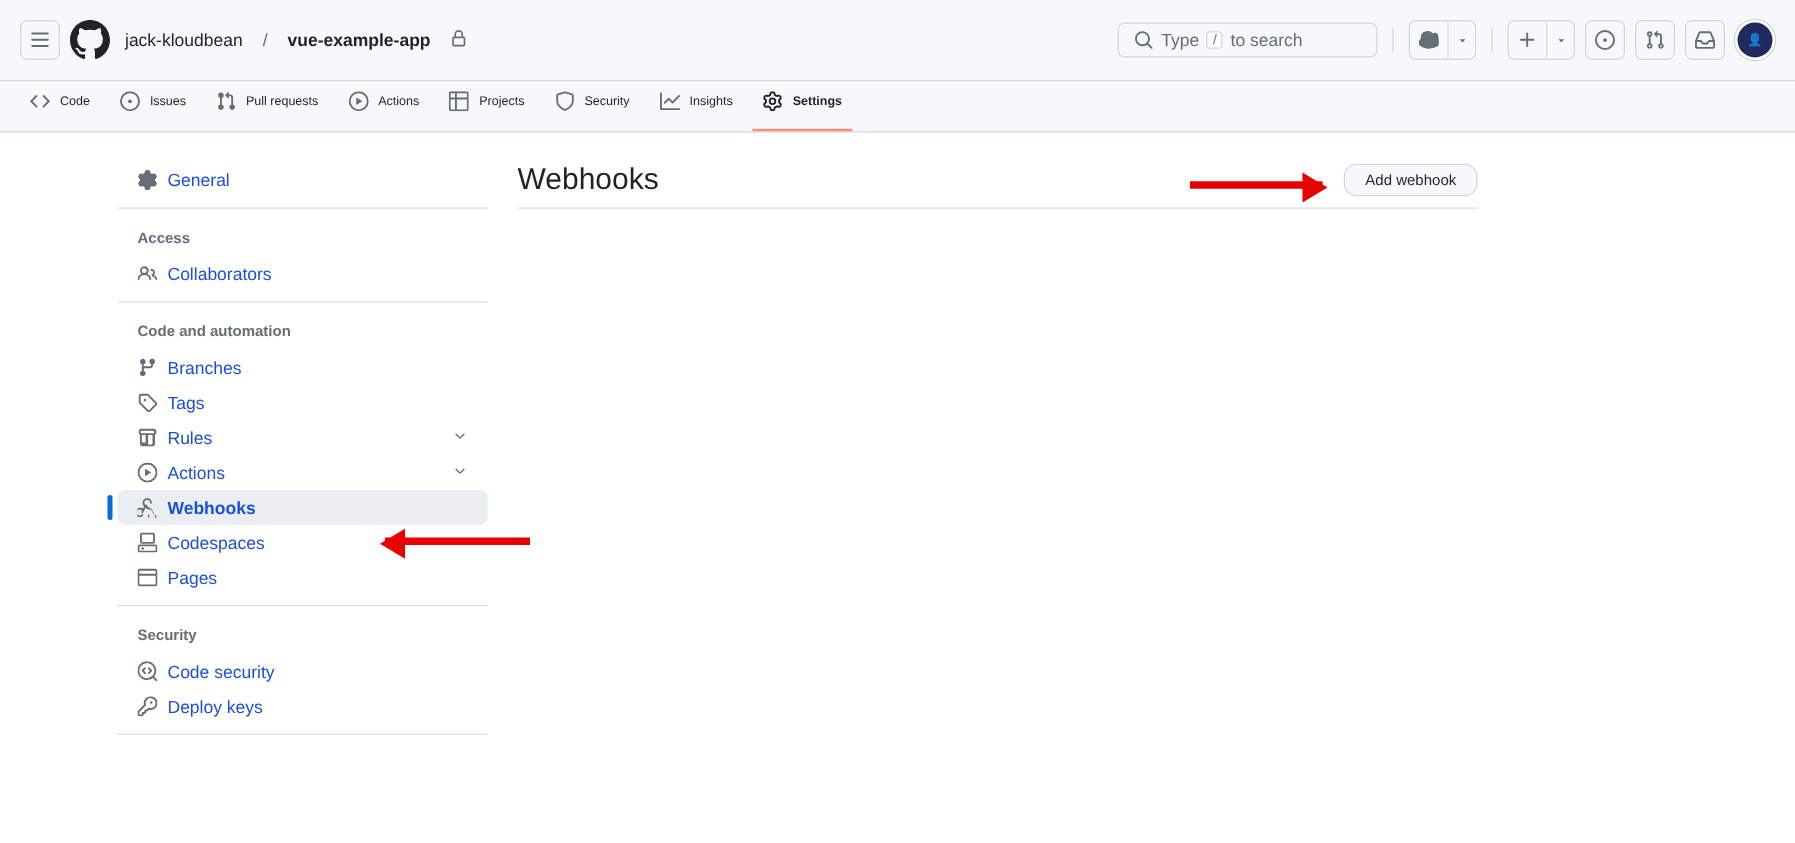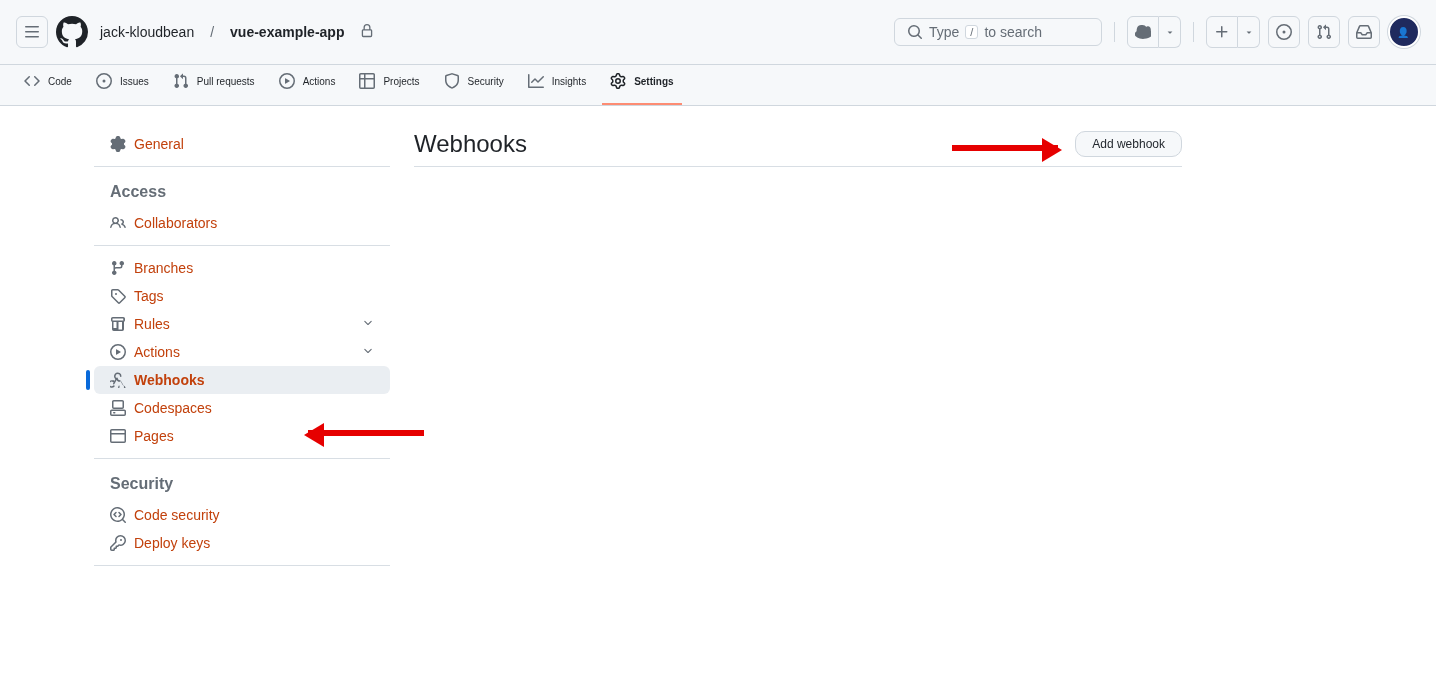--- a/index.html
+++ b/index.html
@@ -23,22 +23,22 @@
 .avatar { width:32px; height:32px; border-radius:50%; background:#1f2a5e; border:2px solid #fff; box-shadow:0 0 0 1px #d0d7de; cursor:pointer; display:flex; align-items:center; justify-content:center; color:#fff; font-size:10px; }
 .divider-v { width:1px; height:20px; background:#d0d7de; margin:0 4px; }
 .tabs { background:#f6f8fa; border-bottom:1px solid #d0d7de; padding:0 16px; display:flex; gap:8px; }
 .tab { display:flex; align-items:center; gap:8px; padding:8px 8px 14px; color:#1f2328; cursor:pointer; border-bottom:2px solid transparent; font-size:10px; }
 .tab.active { border-bottom-color:#fd8c73; font-weight:600; }
 .tab svg, .sidebar-item svg { flex-shrink:0; }
 .container { display:flex; max-width:1280px; margin:0 auto; padding:24px 16px; gap:24px; }
 .sidebar { width:296px; flex-shrink:0; }
 .sidebar-section { border-bottom:1px solid hsla(210,18%,87%,1); padding:8px 0; }
 .sidebar-section:first-child { padding-top:0; }
-.sidebar-heading { font-size:16px; font-weight:600; color:#656d76; padding:8px 16px; }
-.sidebar-item { display:flex; align-items:center; gap:8px; padding:6px 16px; border-radius:6px; cursor:pointer; color:#c2410c; position:relative; }
+.sidebar-heading { font-size:12px; font-weight:600; color:#656d76; padding:8px 16px; }
+.sidebar-item { display:flex; align-items:center; gap:8px; padding:6px 16px; border-radius:6px; cursor:pointer; color:#1d4ed8; position:relative; }
 .sidebar-item.active { background:#eaeef2; font-weight:600; }
 .sidebar-item.active::before { content:''; position:absolute; left:-8px; top:4px; bottom:4px; width:4px; background:#0969da; border-radius:2px; }
 .sidebar-item .chevron { margin-left:auto; color:#656d76; }
 .main { flex:1; max-width:768px; }
 .page-head { display:flex; justify-content:space-between; align-items:center; border-bottom:1px solid hsla(210,18%,87%,1); padding-bottom:8px; margin-bottom:16px; }
 .page-head h2 { font-size:24px; font-weight:400; }
 .btn { border:1px solid #d0d7de; border-radius:10px; background:#f6f8fa; padding:5px 16px; font-size:12px; cursor:pointer; color:#24292f; font-weight:500; }
 .desc { color:#1f2328; line-height:1.5; }
 .desc a { color:#0969da; text-decoration:underline; }
 .arrow-annot { position:absolute; pointer-events:none; }
@@ -197,20 +197,21 @@
     <div class="sidebar-section">
       <div class="sidebar-heading">Access</div>
       <div class="sidebar-item">
           <svg width="16" height="16" viewBox="0 0 16 16" fill="#656d76">
             <path d="M2 5.5a3.5 3.5 0 1 1 5.898 2.549 5.508 5.508 0 0 1 3.034 4.084.75.75 0 1 1-1.482.235 4 4 0 0 0-7.9 0 .75.75 0 0 1-1.482-.236A5.507 5.507 0 0 1 3.102 8.05 3.493 3.493 0 0 1 2 5.5ZM11 4a3.001 3.001 0 0 1 2.22 5.018 5.01 5.01 0 0 1 2.56 3.012.749.749 0 0 1-.885.954.752.752 0 0 1-.549-.514 3.507 3.507 0 0 0-2.522-2.372.75.75 0 0 1-.574-.73v-.352a.75.75 0 0 1 .416-.672A1.5 1.5 0 0 0 11 5.5.75.75 0 0 1 11 4Zm-5.5-.5a2 2 0 1 0-.001 3.999A2 2 0 0 0 5.5 3.5Z"></path>
           </svg>
           <span>Collaborators</span>
         </div>
     </div>
     <div class="sidebar-section">
+      <div class="sidebar-heading">Code and automation</div>
       <div class="sidebar-item">
           <svg width="16" height="16" viewBox="0 0 16 16" fill="#656d76">
             <path d="M9.5 3.25a2.25 2.25 0 1 1 3 2.122V6A2.5 2.5 0 0 1 10 8.5H6a1 1 0 0 0-1 1v1.128a2.251 2.251 0 1 1-1.5 0V5.372a2.25 2.25 0 1 1 1.5 0v1.836A2.493 2.493 0 0 1 6 7h4a1 1 0 0 0 1-1v-.628A2.25 2.25 0 0 1 9.5 3.25Z"></path>
           </svg>
           <span>Branches</span>
         </div>
       <div class="sidebar-item">
           <svg width="16" height="16" viewBox="0 0 16 16" fill="#656d76">
             <path d="M1 7.775V2.75C1 1.784 1.784 1 2.75 1h5.025c.464 0 .91.184 1.238.513l6.25 6.25a1.75 1.75 0 0 1 0 2.474l-5.026 5.026a1.75 1.75 0 0 1-2.474 0l-6.25-6.25A1.752 1.752 0 0 1 1 7.775Zm1.5 0c0 .066.026.13.073.177l6.25 6.25a.25.25 0 0 0 .354 0l5.025-5.025a.25.25 0 0 0 0-.354l-6.25-6.25a.25.25 0 0 0-.177-.073H2.75a.25.25 0 0 0-.25.25ZM6 5a1 1 0 1 1 0 2 1 1 0 0 1 0-2Z"></path>
           </svg>

